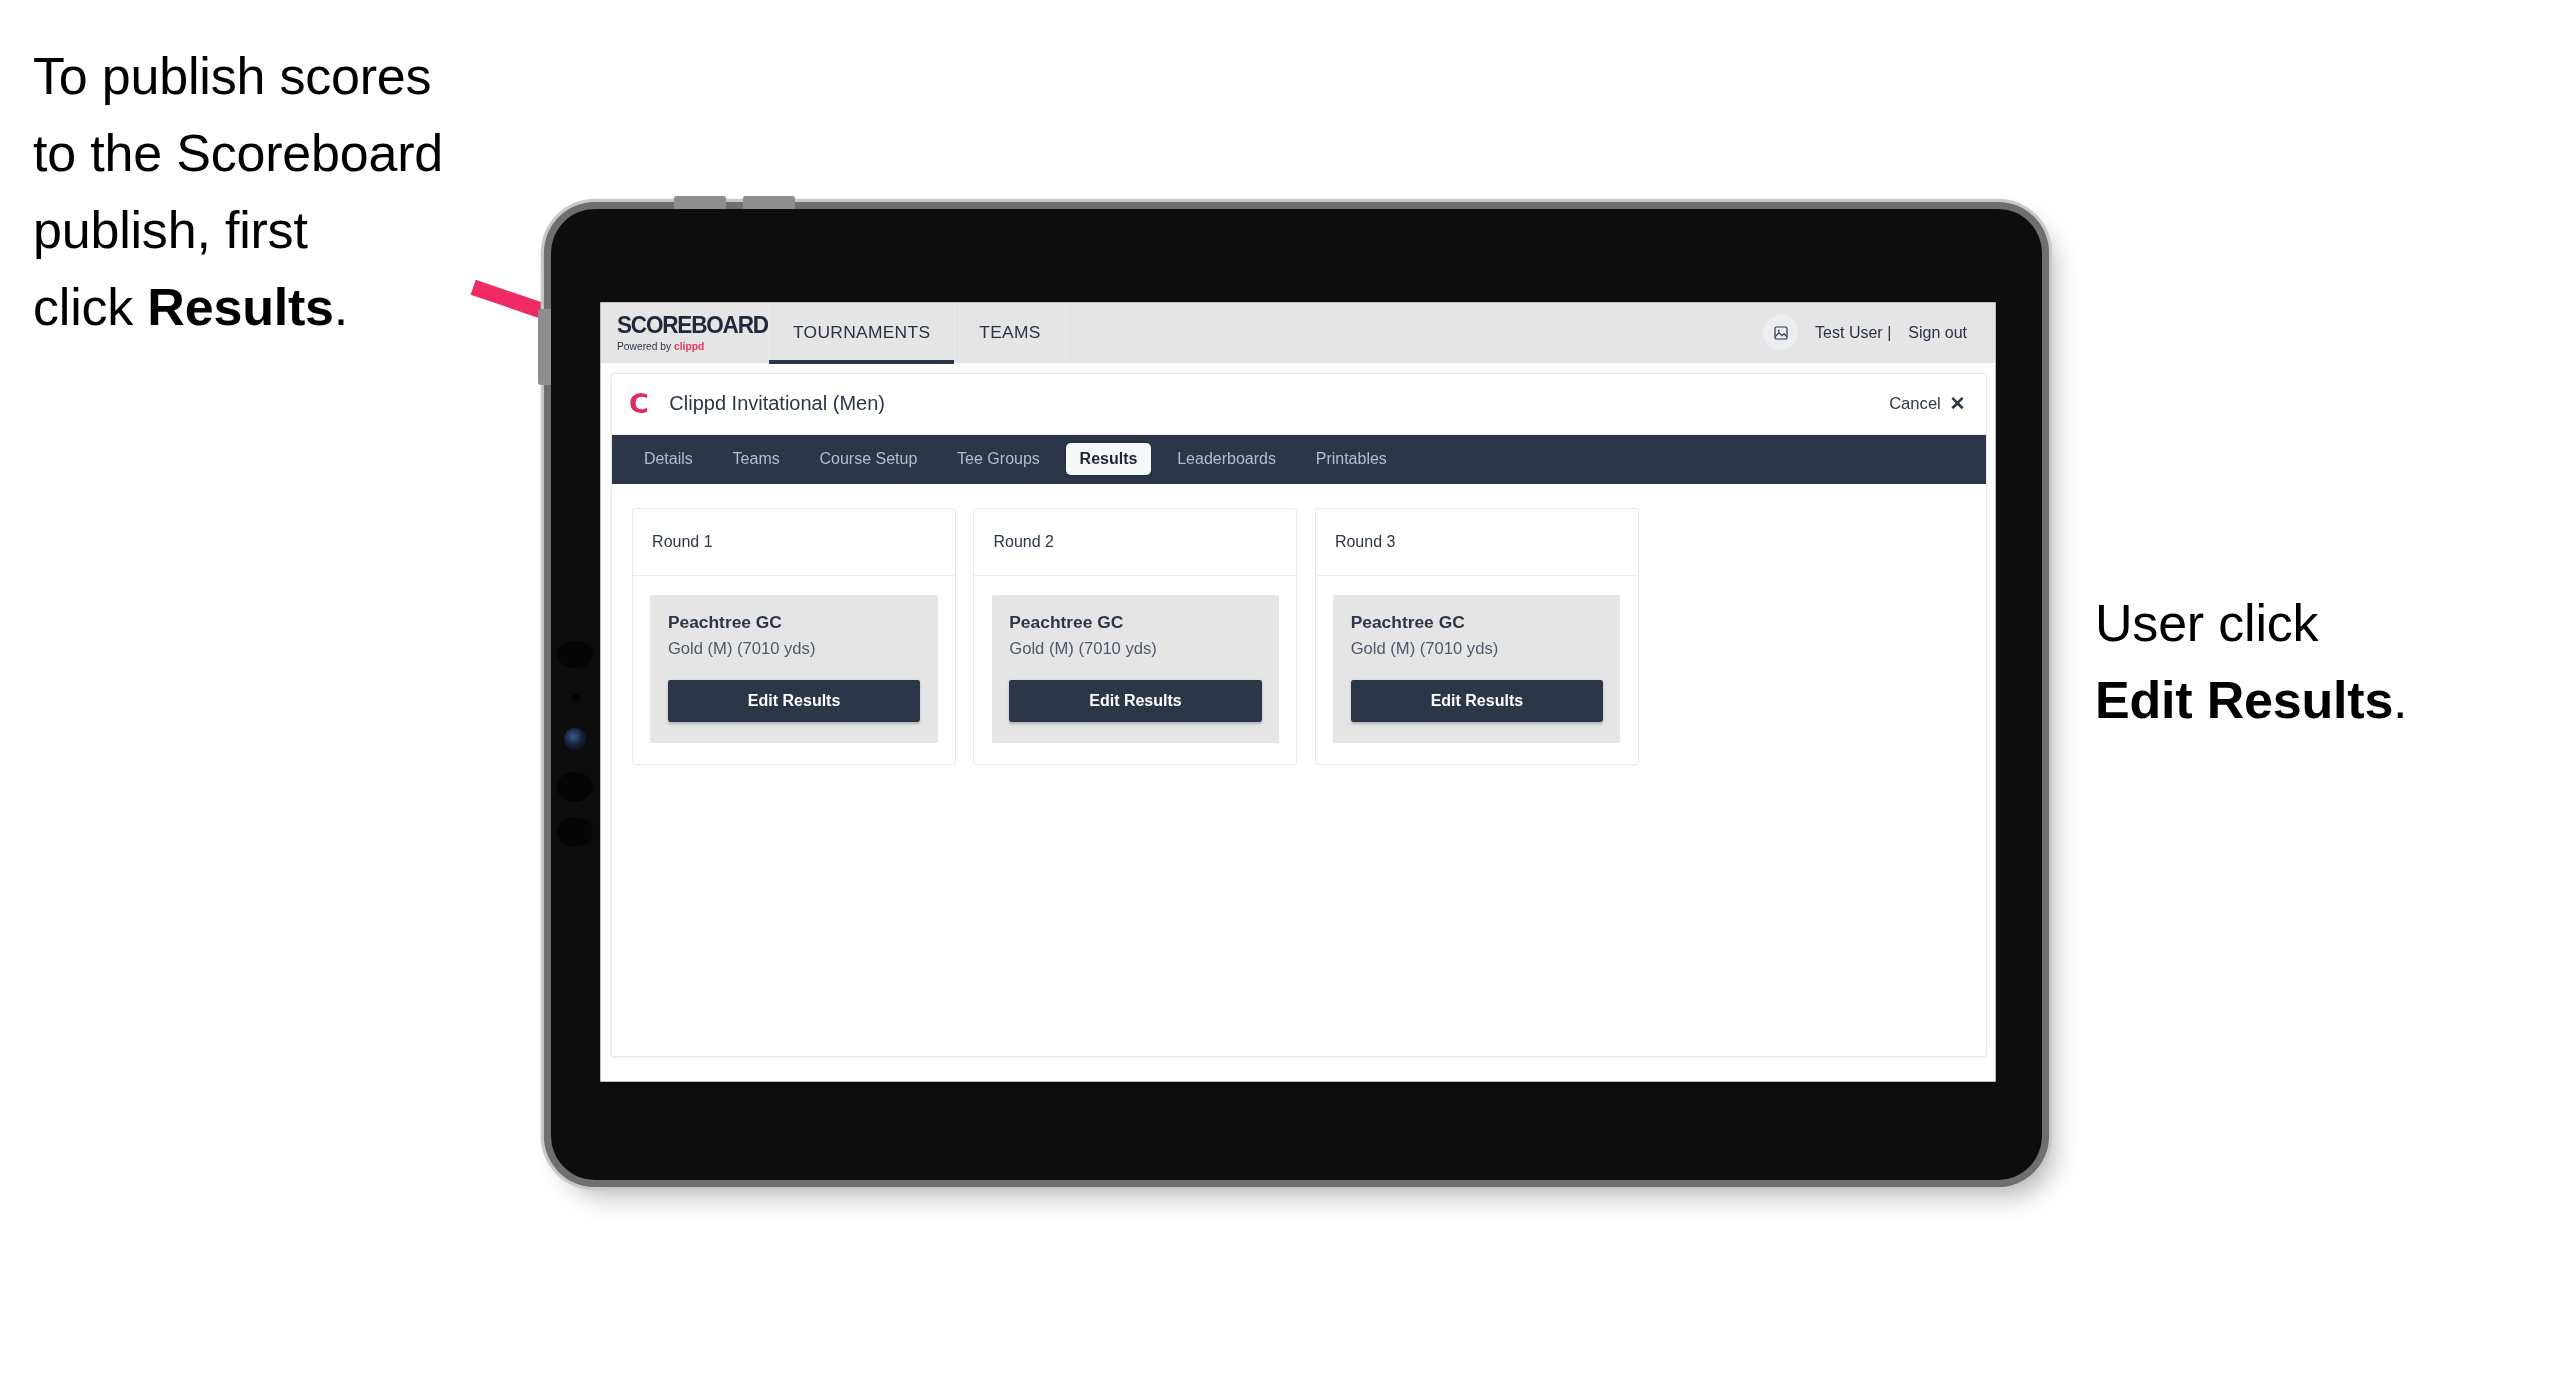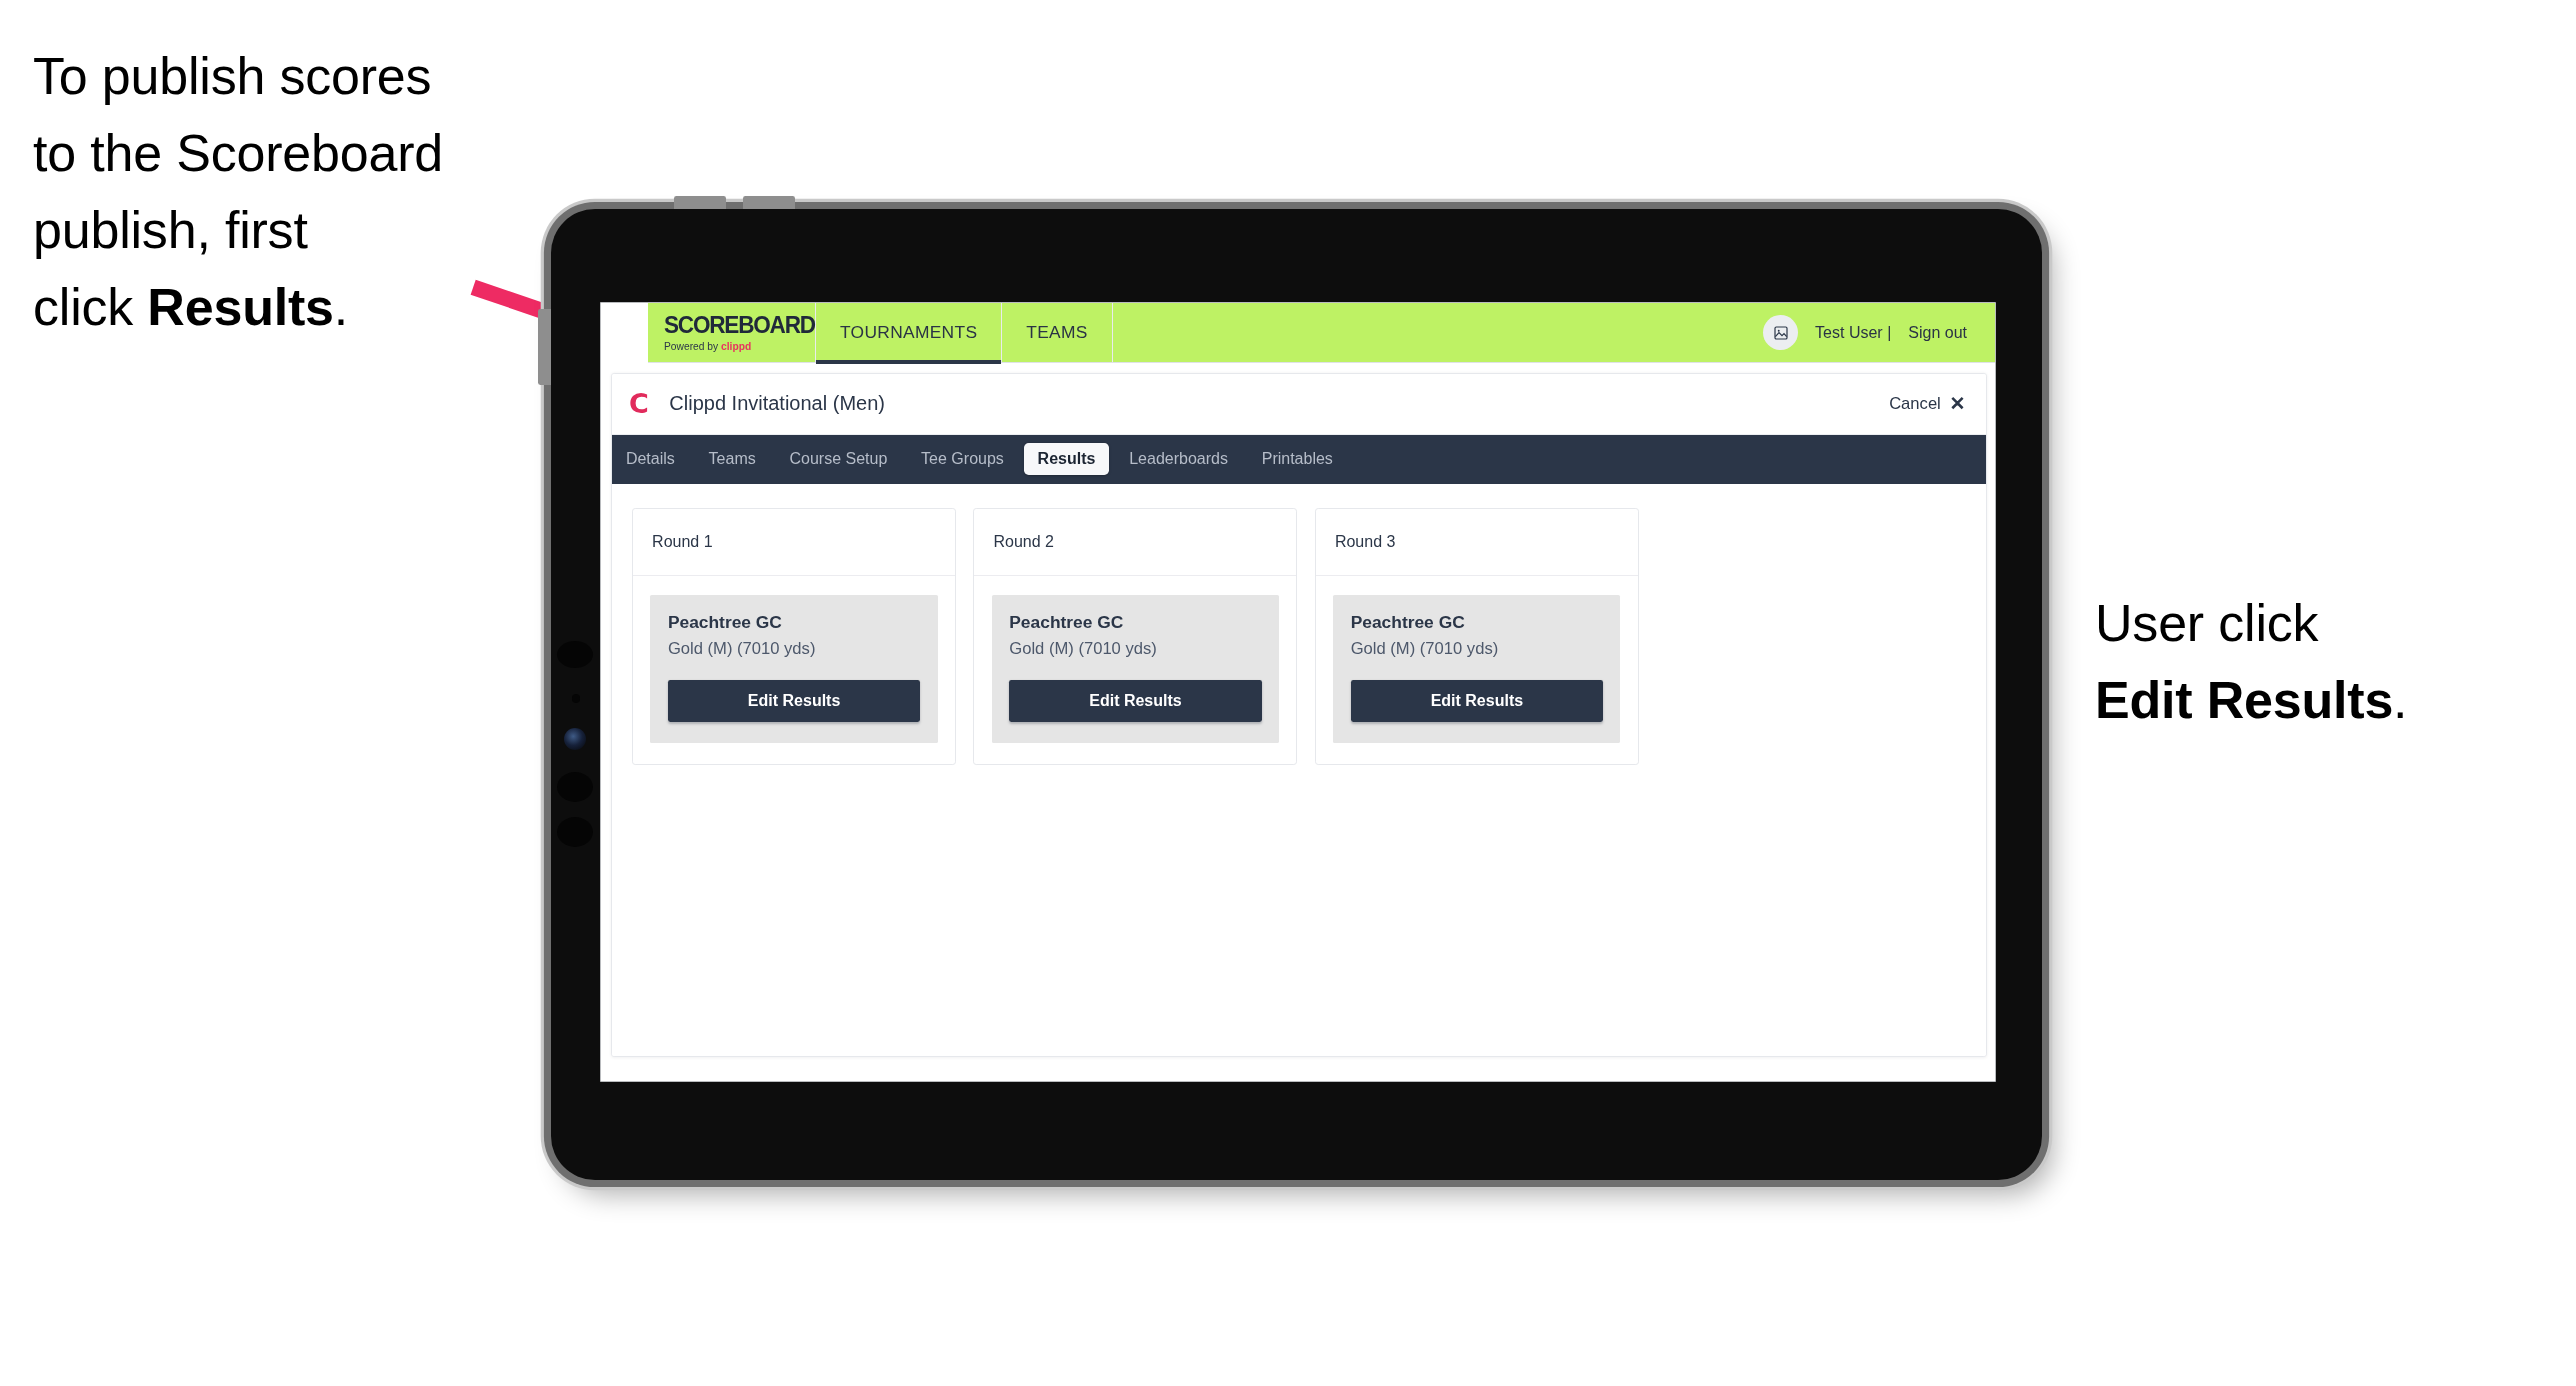--- a/index.html
+++ b/index.html
@@ -97,25 +97,24 @@
     height: 778px;
     background: #ffffff;
     overflow: hidden;
     box-shadow: 0 0 0 0.8px #e4e6ea;
   }
 
   
   #app-topbar {
     position: relative;
     height: 59px;
-    background: #bef264;
+    background: #e5e5e5;
     border-bottom: 1.6px solid #dfe2e7;
     display: flex;
     align-items: stretch;
-    margin-left: 47px;
   }
   #brand-block {
     width: 168px;
     display: flex;
     flex-direction: column;
     justify-content: center;
     padding-left: 16px;
     box-sizing: border-box;
     border-right: 0.8px solid #e9ebee;
   }
@@ -230,22 +229,22 @@
     font-weight: 700;
     line-height: 1;
   }
 
   
   #subnav {
     height: 49px;
     background: #2b3648;
     display: flex;
     align-items: center;
-    padding: 0 1px;
-    gap: 7px;
+    padding: 0 19px;
+    gap: 13px;
   }
   .subnav-tab {
     font-size: 16px;
     color: #b6bdc9;
     padding: 7.1px 13.4px;
     border-radius: 4.7px;
     cursor: pointer;
     white-space: nowrap;
   }
   .subnav-tab.active {

